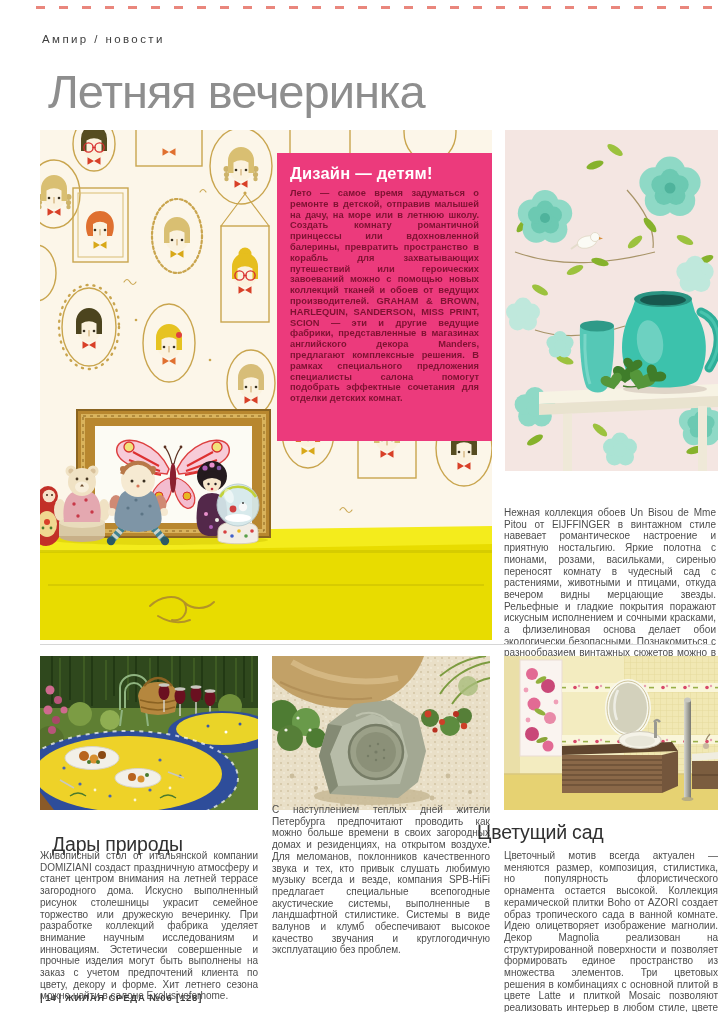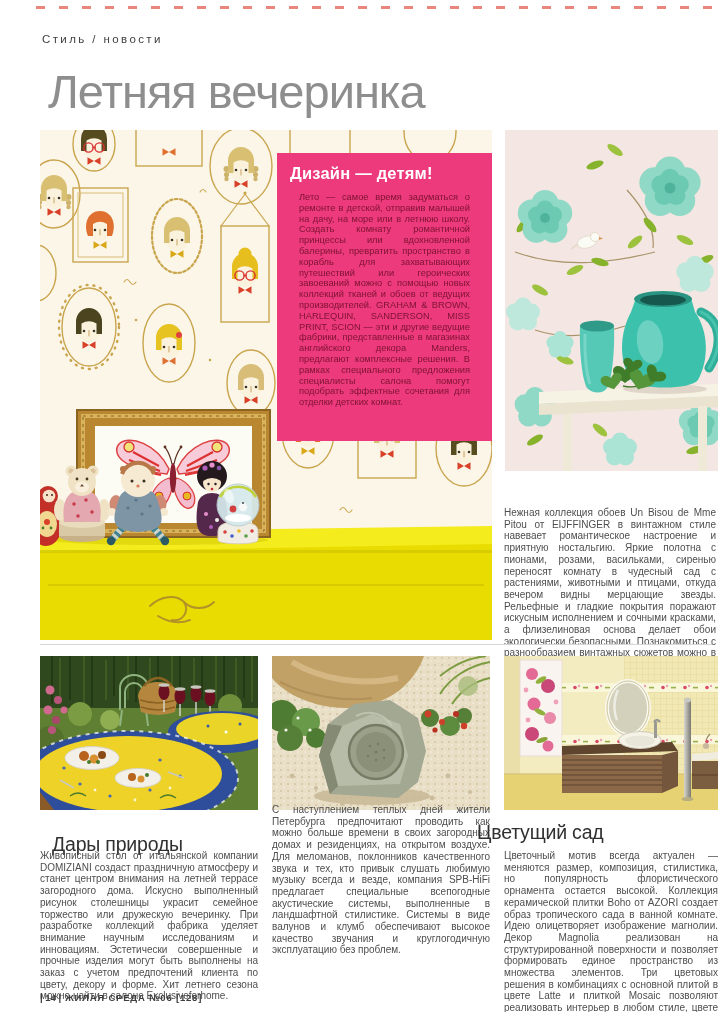--- a/index.html
+++ b/index.html
@@ -12,42 +12,42 @@
   .title{left:37px;top:56px;font-size:47px;letter-spacing:-1px;color:#8e8e8e;line-height:1.05;}
   .photo{position:absolute;overflow:hidden;background:#eee;}
   #photo-kids{left:40px;top:130px;width:452px;height:510px;background:#fcf6e9;}
   #photo-pitcher{left:505px;top:130px;width:213px;height:341px;background:#f4e6e2;}
   #photo-garden{left:40px;top:656px;width:218px;height:154px;}
   #photo-rock{left:272px;top:656px;width:218px;height:154px;}
   #photo-bath{left:504px;top:656px;width:214px;height:154px;}
   .pinkbox{left:277px;top:153px;width:215px;height:288px;background:#ec3a7c;
            padding:11px 13px;box-sizing:border-box;}
   .pink-h{color:#ffffff;font-size:16.5px;font-weight:bold;margin:0 0 5px 0;letter-spacing:.2px;}
-  .pink-b{color:#7e1232;font-size:9.3px;line-height:10.8px;font-weight:normal;text-align:justify;margin:9px;}
+  .pink-b{color:#7e1232;font-size:9.3px;line-height:10.8px;font-weight:bold;text-align:justify;margin:0;}
   .sec-h{font-size:19.5px;color:#303030;letter-spacing:-.2px;line-height:1;}
   .sec-b{font-size:10px;line-height:11.7px;color:#4e4e4e;text-align:justify;}
   #sec-romantic-h{left:504px;top:481px;}
   #sec-romantic-b{left:504px;top:507px;width:212px;}
   .divider{left:40px;top:644px;width:672px;height:1px;background:#d6d6d6;}
   #sec-nature-h{left:40px;top:823px;}   #sec-nature-b{left:40px;top:850px;width:218px;}
   #sec-mask-h{left:272px;top:823px;}    #sec-mask-b{left:272px;top:804px;width:218px;}
   #sec-garden-h{left:477px;top:823px;}  #sec-garden-b{left:504px;top:850px;width:214px;}
   .footer{left:40px;top:992px;font-size:9.5px;font-weight:bold;color:#3d3d3d;}
   .footer .fpage{margin-right:4px;}
   .footer .fmag{letter-spacing:.8px;}
   svg{display:block;}
 </style>
 </head>
 <body>
 
 <div class="page">
 
   <div class="abs dashes"></div>
 
-  <div class="abs eyebrow">Стиль / новости</div>
+  <div class="abs eyebrow">Ампир / новости</div>
   <h1 class="abs title" style="margin:11px;font-weight:normal;">Летняя вечеринка</h1>
 
   <figure class="photo abs" id="photo-kids" style="margin:0;">
     <svg width="452" height="510" viewBox="0 0 452 510">
       <defs>
         <ellipse id="kr-head" cy="1" rx="12.5" ry="14"></ellipse>
         <path id="kr-bob" d="M-13,7 L-13,-5.5 A13,13.5 0 0 1 13,-5.5 L13,7 L7.5,7 L7.5,-3.5 Q0,-8 -7.5,-3.5 L-7.5,7 Z"></path>
         <g id="kr-eyes">
             <circle cx="-5" cy="4" r="1.3"></circle>
             <circle cx="5" cy="4" r="1.3"></circle>

